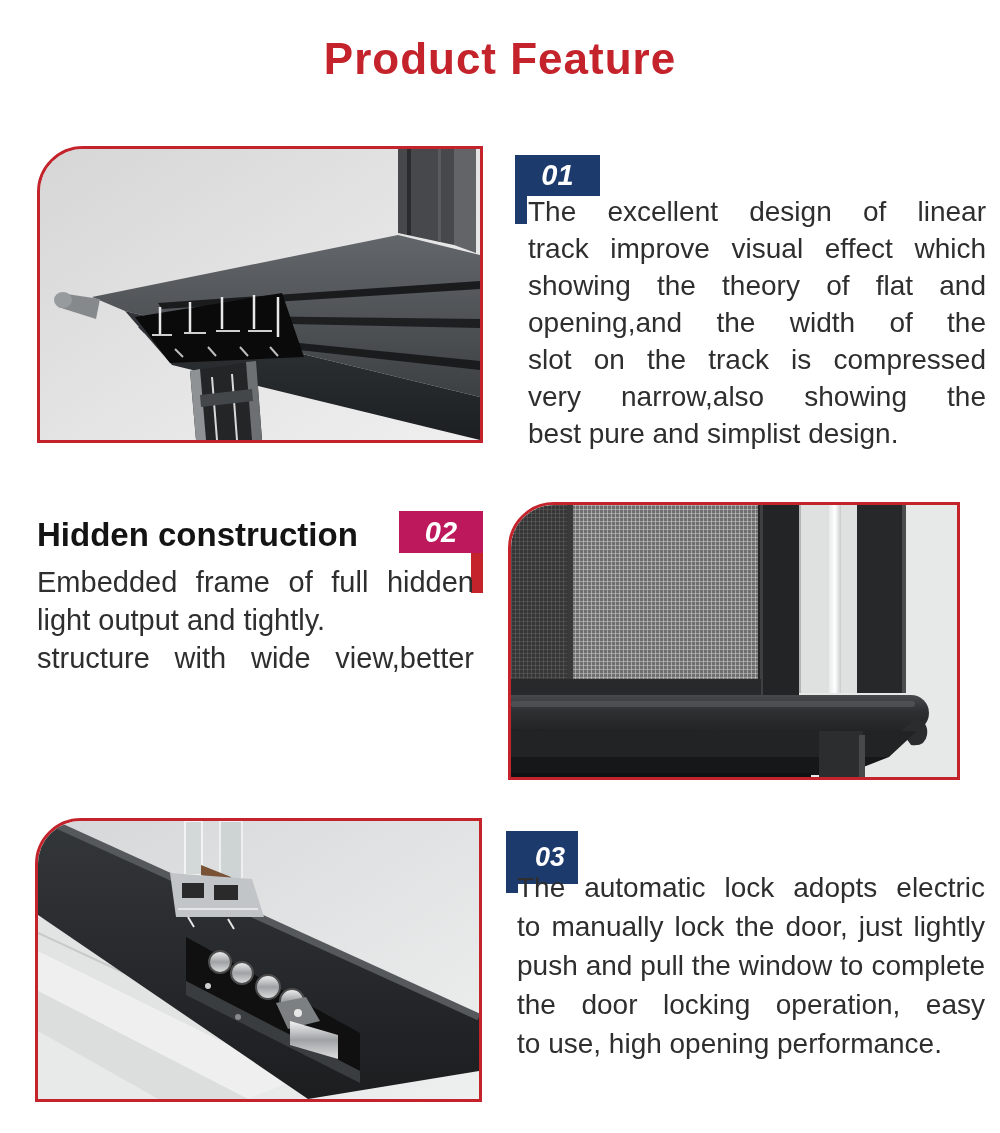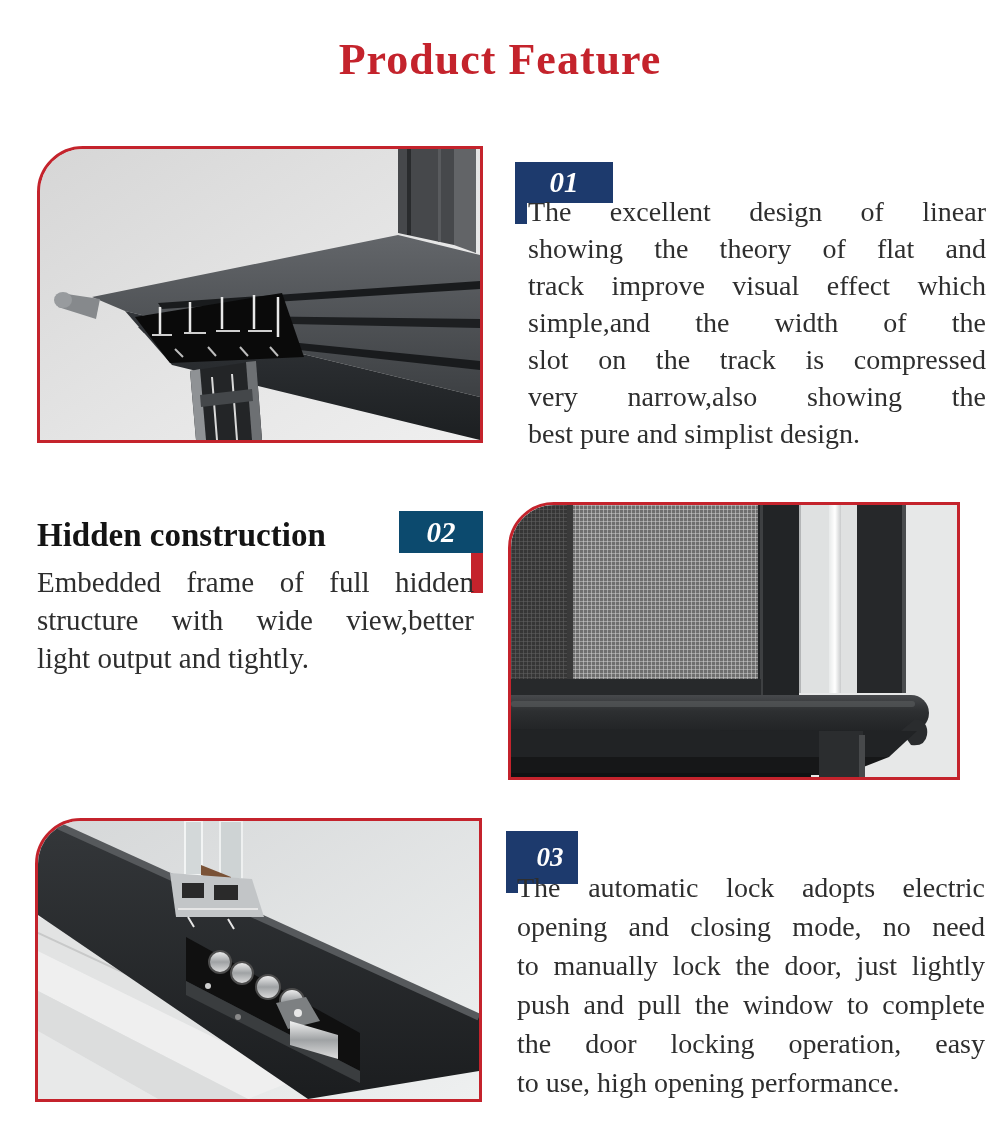--- a/index.html
+++ b/index.html
@@ -5,21 +5,20 @@
   * { margin: 0; padding: 0; box-sizing: border-box; }
   html, body { background: #ffffff; }
   body { font-family: "Liberation Sans", sans-serif; }
   .page {
     position: relative;
     width: 1000px;
     height: 1133px;
     margin: 0 auto;
     background: #ffffff;
     overflow: hidden;
-    font-family: Liberation Serif, serif;
   }
   .page-title {
     position: absolute;
     top: 34px; left: 0; width: 1000px;
     text-align: center;
     font-size: 44px;
     font-weight: bold;
     letter-spacing: 1px;
     color: #c4232c;
   }
@@ -38,25 +37,25 @@
   
   .badge {
     position: absolute;
     display: flex; align-items: center; justify-content: center;
     color: #ffffff;
     font-weight: bold;
     font-style: italic;
     font-size: 29px;
   }
   .badge.navy { background: #1d3a6d; }
-  .badge.red  { background: #0c4a6e; }
+  .badge.red  { background: #be185d; }
   .ribbon { position: absolute; }
   .ribbon.navy { background: #1d3a6d; }
   .ribbon.red  { background: #c4232c; }
-  #badge-01 { left: 515px; top: 162px; width: 98px; height: 41px; }
+  #badge-01 { left: 515px; top: 155px; width: 85px; height: 41px; }
   #ribbon-01 { left: 515px; top: 186px; width: 12px; height: 38px; }
   #badge-02 { left: 399px; top: 511px; width: 84px; height: 42px; }
   #ribbon-02 { left: 471px; top: 553px; width: 12px; height: 40px; }
   #badge-03 { left: 506px; top: 831px; width: 72px; height: 53px; font-size: 27px; padding-left: 16px; }
   #ribbon-03 { left: 506px; top: 855px; width: 12px; height: 38px; }
   
   .sec-heading {
     position: absolute;
     font-weight: 600;
     color: #141414;
@@ -128,37 +127,37 @@
       <polygon points="160,246 212,240 213,252 161,258" fill="#44474a"></polygon>
     </svg>
   </figure>
 
   <div class="badge navy" id="badge-01">
     <span>01</span>
   </div>
   <div class="ribbon navy" id="ribbon-01"></div>
   <div class="sec-body" id="body-01">
     <div class="bline">The excellent design of linear</div>
+    <div class="bline">track improve visual effect which</div>
     <div class="bline">showing the theory of flat and</div>
-    <div class="bline">track improve visual effect which</div>
-    <div class="bline">simple,and the width of the</div>
+    <div class="bline">opening,and the width of the</div>
     <div class="bline">slot on the track is compressed</div>
     <div class="bline">very narrow,also showing the</div>
     <div class="bline last">best pure and simplist design.</div>
   </div>
 
   <h2 class="sec-heading" id="heading-02">Hidden construction</h2>
   <div class="badge red" id="badge-02">
     <span>02</span>
   </div>
   <div class="ribbon red" id="ribbon-02"></div>
   <div class="sec-body" id="body-02">
     <div class="bline">Embedded frame of full hidden</div>
+    <div class="bline last">light output and tightly.</div>
     <div class="bline">structure with wide view,better</div>
-    <div class="bline last">light output and tightly.</div>
   </div>
 
   <figure class="img-box" id="img2">
     <svg viewBox="0 0 446 272" preserveAspectRatio="none">
       <defs>
         <pattern id="mesh" width="4" height="4" patternUnits="userSpaceOnUse">
           <rect width="4" height="4" fill="#6e6e6e"></rect>
           <path d="M0 0 H4 M0 0 V4" stroke="#d2d2d2" stroke-width="1.1"></path>
         </pattern>
         <linearGradient id="shine" x1="0" y1="0" x2="1" y2="0">
@@ -255,20 +254,19 @@
       <circle cx="200" cy="196" r="3" fill="#8a8a8a"></circle>
     </svg>
   </figure>
 
   <div class="badge navy" id="badge-03">
     <span>03</span>
   </div>
   <div class="ribbon navy" id="ribbon-03"></div>
   <div class="sec-body" id="body-03">
     <div class="bline">The automatic lock adopts electric</div>
-    <div class="bline">opening and closing mode, no need</div>
     <div class="bline">to manually lock the door, just lightly</div>
     <div class="bline">push and pull the window to complete</div>
     <div class="bline">the door locking operation, easy</div>
     <div class="bline last">to use, high opening performance.</div>
   </div>
 
 </div>
 
 </body></html>

